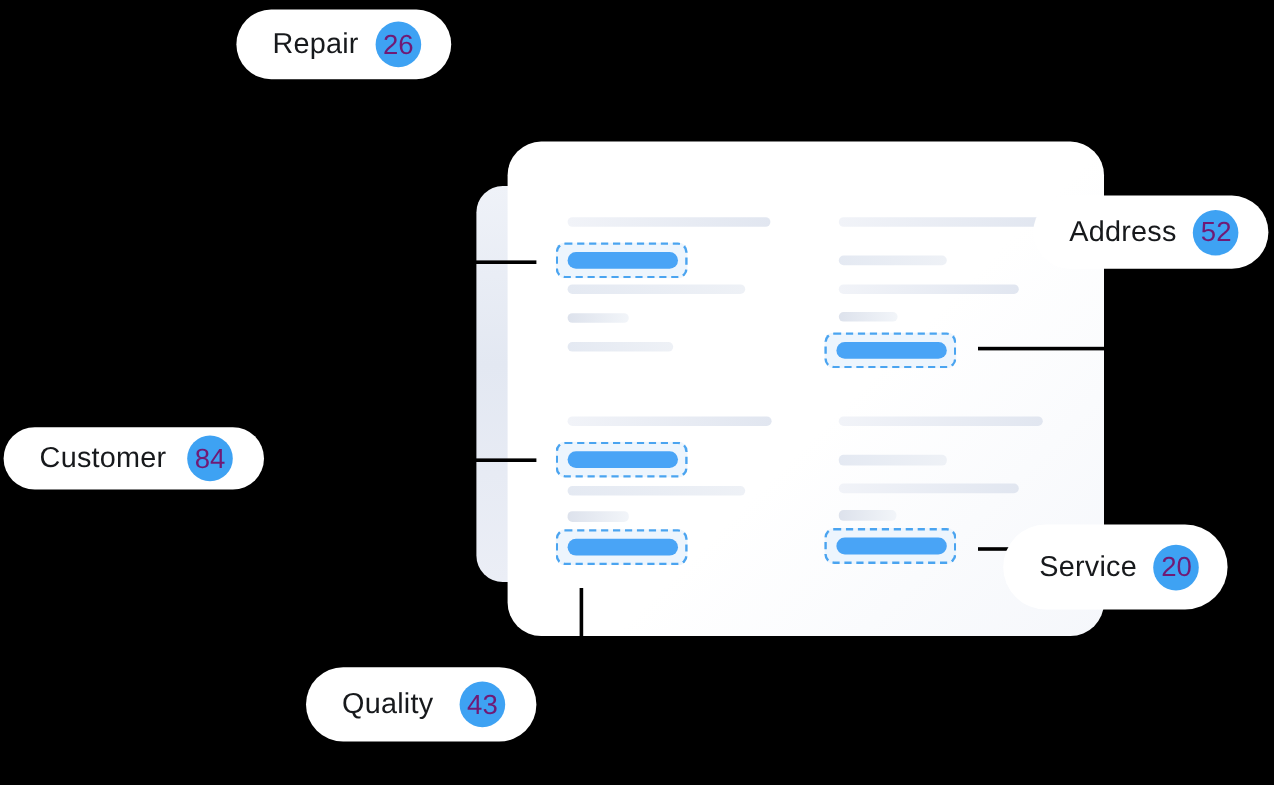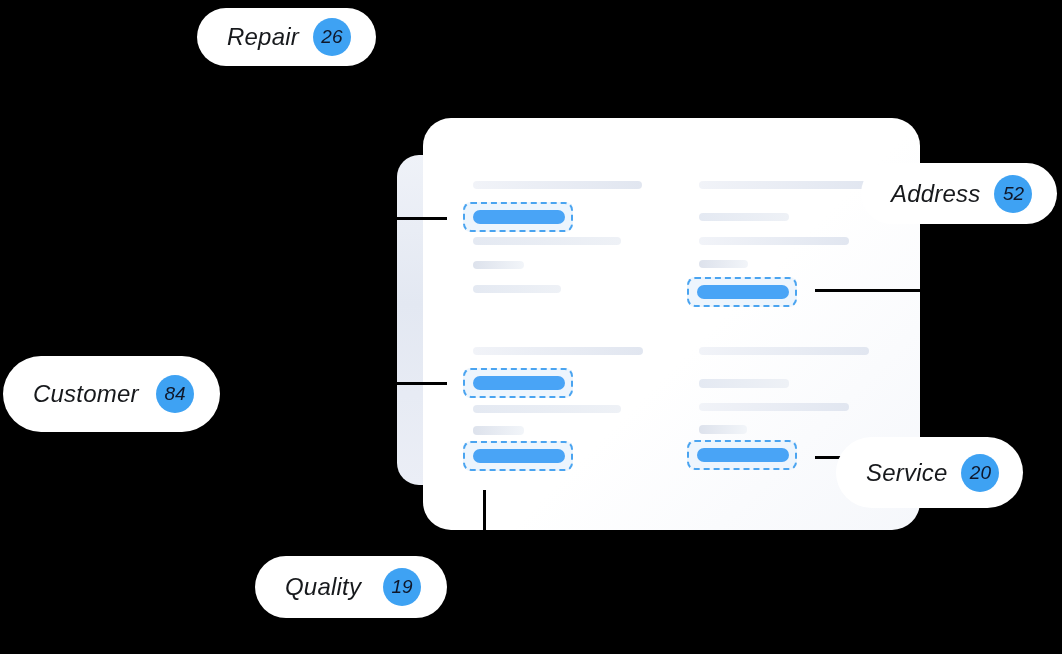--- a/index.html
+++ b/index.html
@@ -2,21 +2,21 @@
 <html style="--bg: #000000; --card: #ffffff; --card-back: #e5eaf3; --accent: #3ea2f3; --hl-fill: #49a4f6; --hl-border: #4aa4f0; --hl-bg: #edf5fd; --line: #000000; --text: #17191c;"><head>
 <meta charset="utf-8">
 <style>
   html,body{margin:0;padding:0;}
   body{
     width:1062px;height:654px;
     background:var(--bg,#000);
     font-family:"Liberation Sans", sans-serif;
     overflow:hidden;
   }
-  .stage{position:relative;width:1062px;height:654px;font-style:italic;}
+  .stage{position:relative;width:1062px;height:654px;}
 
   
   .back-card{
     position:absolute;left:397px;top:155px;width:483px;height:330px;
     border-radius:22px;z-index:1;
     background:linear-gradient(180deg,#eff2f8 0%,#e3e8f2 45%,#ebeef6 100%);
   }
   .card{
     position:absolute;left:423px;top:118px;width:497px;height:412px;
     border-radius:28px;z-index:2;
@@ -51,23 +51,23 @@
   .callout{
     position:absolute;z-index:5;
     background:#fff;border-radius:999px;
     display:flex;align-items:center;justify-content:space-between;
     padding:0 26px 0 30px;box-sizing:border-box;
     color:var(--text,#17191c);
   }
   .callout .label{font-size:24px;letter-spacing:0.2px;}
   .callout .badge{
     width:38px;height:38px;border-radius:50%;
-    background:var(--accent,#3ea2f3);color:#0f172a;
+    background:var(--accent,#3ea2f3);color:#701a75;
     display:flex;align-items:center;justify-content:center;
-    font-size:19px;flex:0 0 auto;margin-left:14px;
+    font-size:23px;flex:0 0 auto;margin-left:14px;
   }
 </style>
 </head>
 <body>
 
 <div class="stage">
 
   <div class="back-card"></div>
 
   <div class="card">
@@ -116,28 +116,28 @@
   <div class="callout" style="left:197px;top:8px;width:179px;height:58px">
     <span class="label">Repair</span>
     <span class="badge">26</span>
   </div>
 
   <div class="callout" style="left:861px;top:163px;width:196px;height:61px">
     <span class="label">Address</span>
     <span class="badge">52</span>
   </div>
 
-  <div class="callout" style="left:3px;top:356px;width:217px;height:76px">
+  <div class="callout" style="left:3px;top:356px;width:217px;height:52px">
     <span class="label">Customer</span>
     <span class="badge">84</span>
   </div>
 
   <div class="callout" style="left:836px;top:437px;width:187px;height:71px">
     <span class="label">Service</span>
     <span class="badge">20</span>
   </div>
 
   <div class="callout" style="left:255px;top:556px;width:192px;height:62px">
     <span class="label">Quality</span>
-    <span class="badge">19</span>
+    <span class="badge">43</span>
   </div>
 
 </div>
 
 </body></html>

